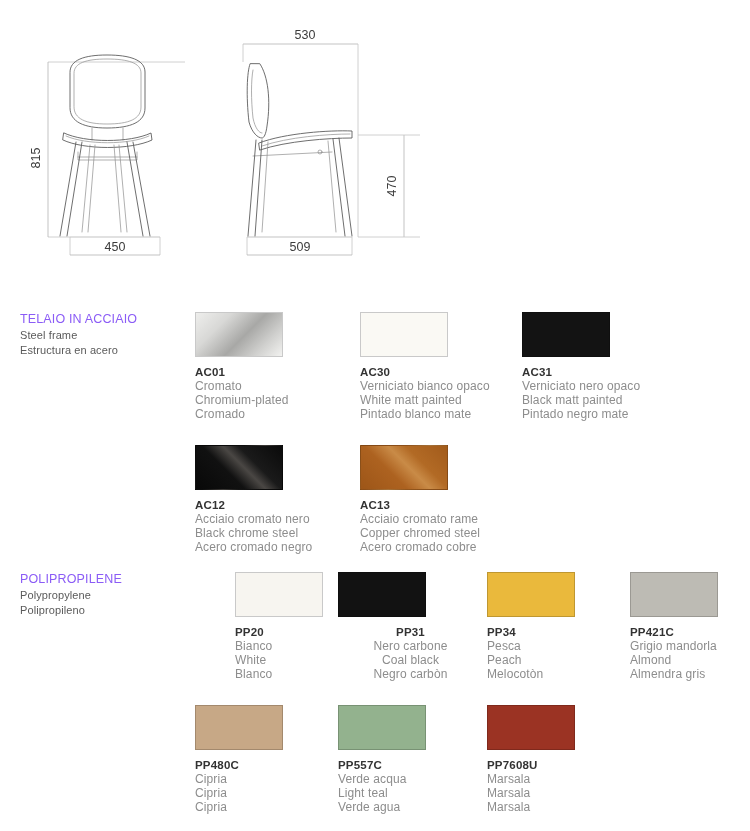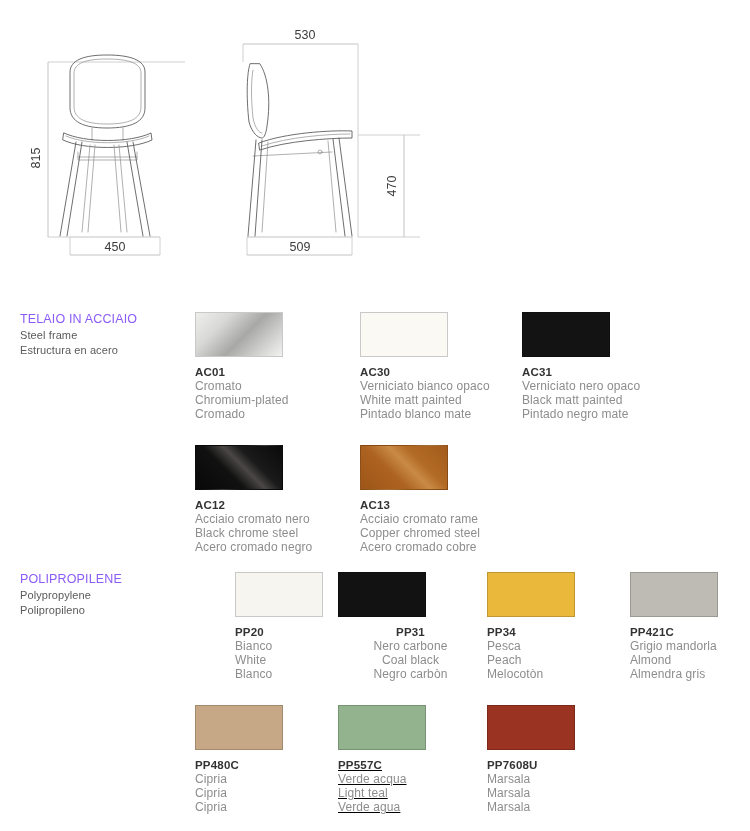--- a/index.html
+++ b/index.html
@@ -277,21 +277,21 @@
 
   <div class="swatch-row" style="top:145px;">
     <div class="swatch-cell" style="left:195px;">
       <div class="swatch-chip noborder" style="background:#c7a886;"></div>
       <div class="swatch-code">PP480C</div>
       <div class="swatch-desc">Cipria</div>
       <div class="swatch-desc">Cipria</div>
       <div class="swatch-desc">Cipria</div>
     </div>
 
-    <div class="swatch-cell" style="left:338px;text-decoration:underline;">
+    <div class="swatch-cell" style="left:338px;">
       <div class="swatch-chip noborder" style="background:#93b28e;"></div>
       <div class="swatch-code">PP557C</div>
       <div class="swatch-desc">Verde acqua</div>
       <div class="swatch-desc">Light teal</div>
       <div class="swatch-desc">Verde agua</div>
     </div>
 
     <div class="swatch-cell" style="left:487px;">
       <div class="swatch-chip noborder" style="background:#9b3323;"></div>
       <div class="swatch-code">PP7608U</div>

